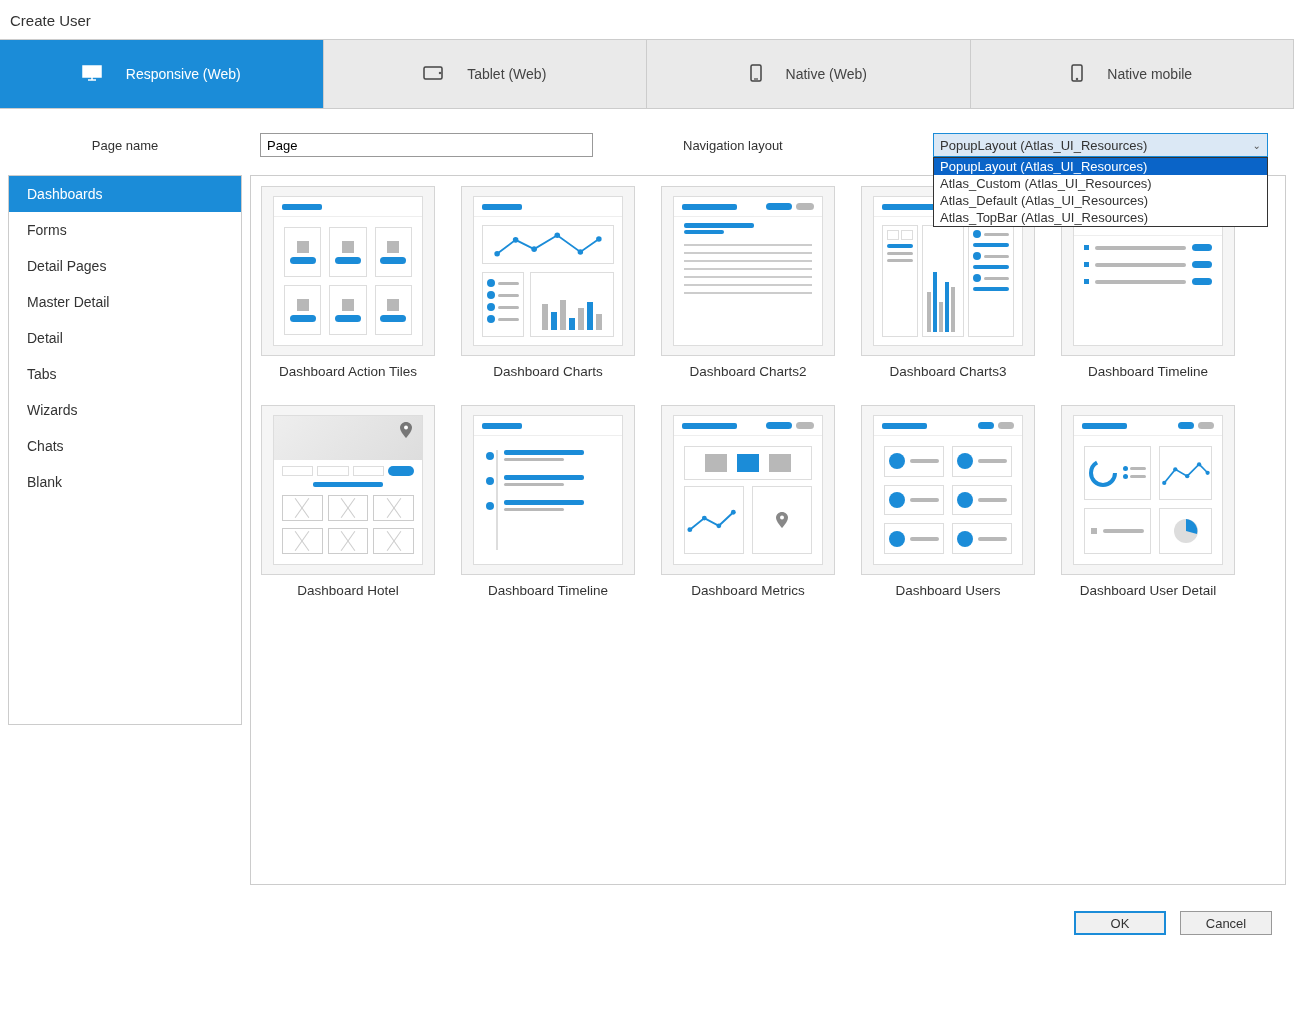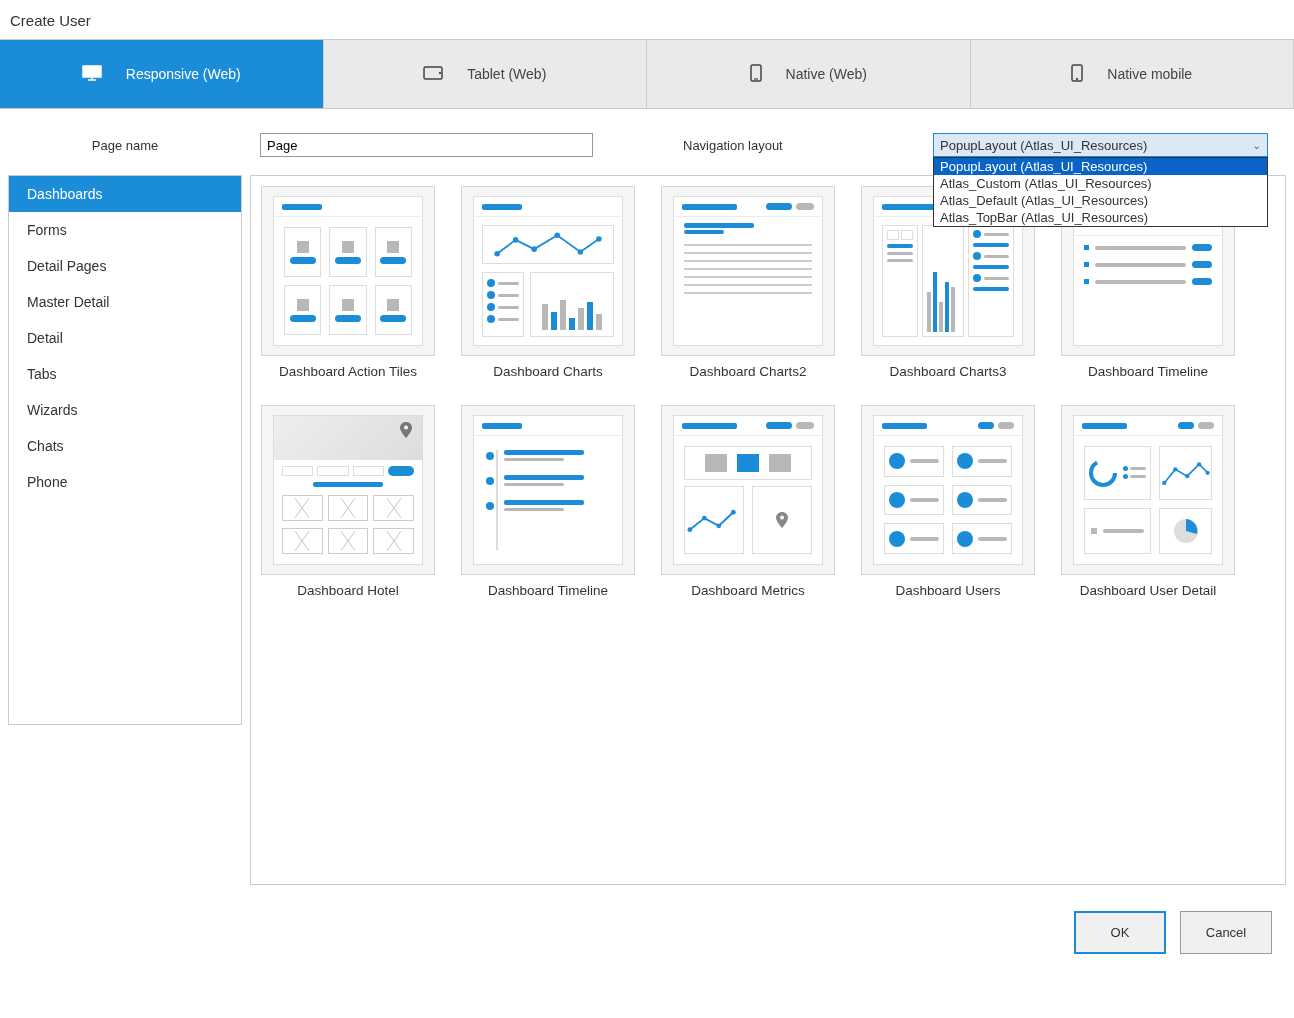--- a/index.html
+++ b/index.html
@@ -140,21 +140,21 @@
     text-align:center;
   }
   .footer {
     display: flex;
     justify-content: flex-end;
     gap: 14px;
     padding: 26px 22px 0 0;
   }
   .btn {
     min-width: 92px;
-    height: 43px;
+    height: 24px;
     border: 1px solid #999;
     background: #f0f0f0;
     font-size: 13px;
     cursor: pointer;
     display:flex;
     align-items:center;
     justify-content:center;
   }
   .btn.primary { border: 2px solid #1b8cd8; }
 
@@ -242,21 +242,21 @@
 <div class="body">
   <div class="sidebar">
     <div class="cat active">Dashboards</div>
     <div class="cat">Forms</div>
     <div class="cat">Detail Pages</div>
     <div class="cat">Master Detail</div>
     <div class="cat">Detail</div>
     <div class="cat">Tabs</div>
     <div class="cat">Wizards</div>
     <div class="cat">Chats</div>
-    <div class="cat">Phone</div>
+    <div class="cat">Blank</div>
   </div>
 
   <div class="gallery">
 
     <div class="tpl">
       <div class="thumb">
         <div class="th-inner">
           <div class="th-head">
               <div class="bar-b" style="width:40px"></div>
             </div>

